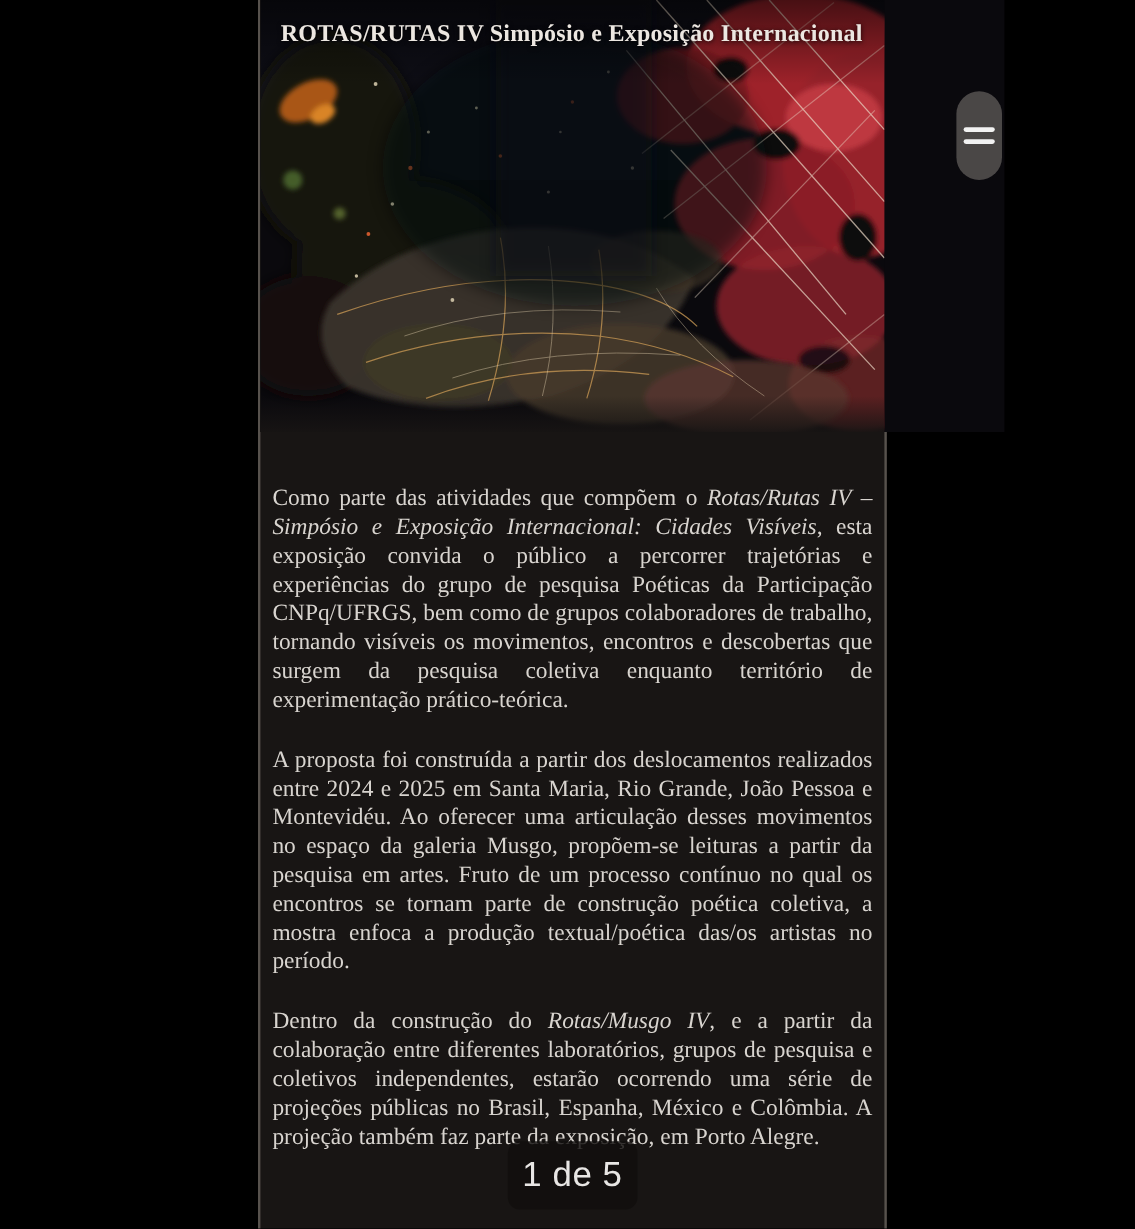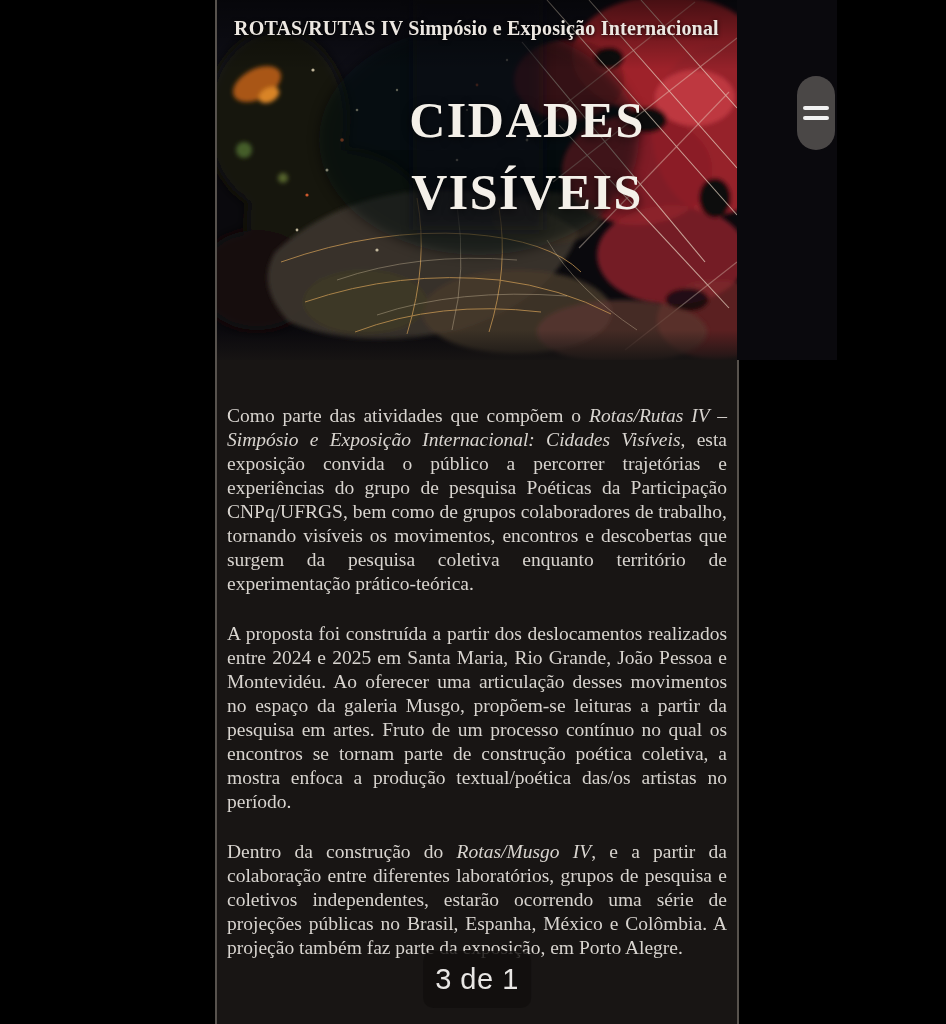--- a/index.html
+++ b/index.html
@@ -166,37 +166,33 @@
 
         <ellipse cx="262" cy="140" rx="160" ry="115" fill="#060910" opacity="0.5" filter="url(#b6)"></ellipse>
         <rect x="196" y="0" width="130" height="230" fill="#0a0d16" opacity="0.5" filter="url(#b6)"></rect>
 
         <rect width="520" height="70" fill="url(#topShade)"></rect>
         <rect y="330" width="520" height="30" fill="url(#botShade)"></rect>
       </svg>
 
       <div class="site-title">ROTAS/RUTAS IV Simpósio e Exposição Internacional</div>
 
-      <h1 class="hero-title" style="margin:0;">
-        <span>CIDADES</span><br>
-        <span>VISÍVEIS</span>
-      </h1>
 
       <button class="menu-btn" aria-label="menu">
         <span style="display:contents;">
           <span class="bar"></span>
           <span class="bar"></span>
         </span>
       </button>
     </header>
 
     <main class="article">
       <p><span>Como parte das atividades que compõem o </span><em>Rotas/Rutas IV – Simpósio e Exposição Internacional: Cidades Visíveis</em><span>, esta exposição convida o público a percorrer trajetórias e experiências do grupo de pesquisa Poéticas da Participação CNPq/UFRGS, bem como de grupos colaboradores de trabalho, tornando visíveis os movimentos, encontros e descobertas que surgem da pesquisa coletiva enquanto território de experimentação prático-teórica.</span></p>
       <p><span>A proposta foi construída a partir dos deslocamentos realizados entre 2024 e 2025 em Santa Maria, Rio Grande, João Pessoa e Montevidéu. Ao oferecer uma articulação desses movimentos no espaço da galeria Musgo, propõem-se leituras a partir da pesquisa em artes. Fruto de um processo contínuo no qual os encontros se tornam parte de construção poética coletiva, a mostra enfoca a produção textual/poética das/os artistas no período.</span></p>
       <p><span>Dentro da construção do </span><em>Rotas/Musgo IV</em><span>, e a partir da colaboração entre diferentes laboratórios, grupos de pesquisa e coletivos independentes, estarão ocorrendo uma série de projeções públicas no Brasil, Espanha, México e Colômbia. A projeção também faz parte da exposição, em Porto Alegre.</span></p>
     </main>
 
     <div class="toast">
-      <span>3 de 1</span>
+      <span>1 de 5</span>
     </div>
 
   </div>
 </div>
 
 </body></html>

